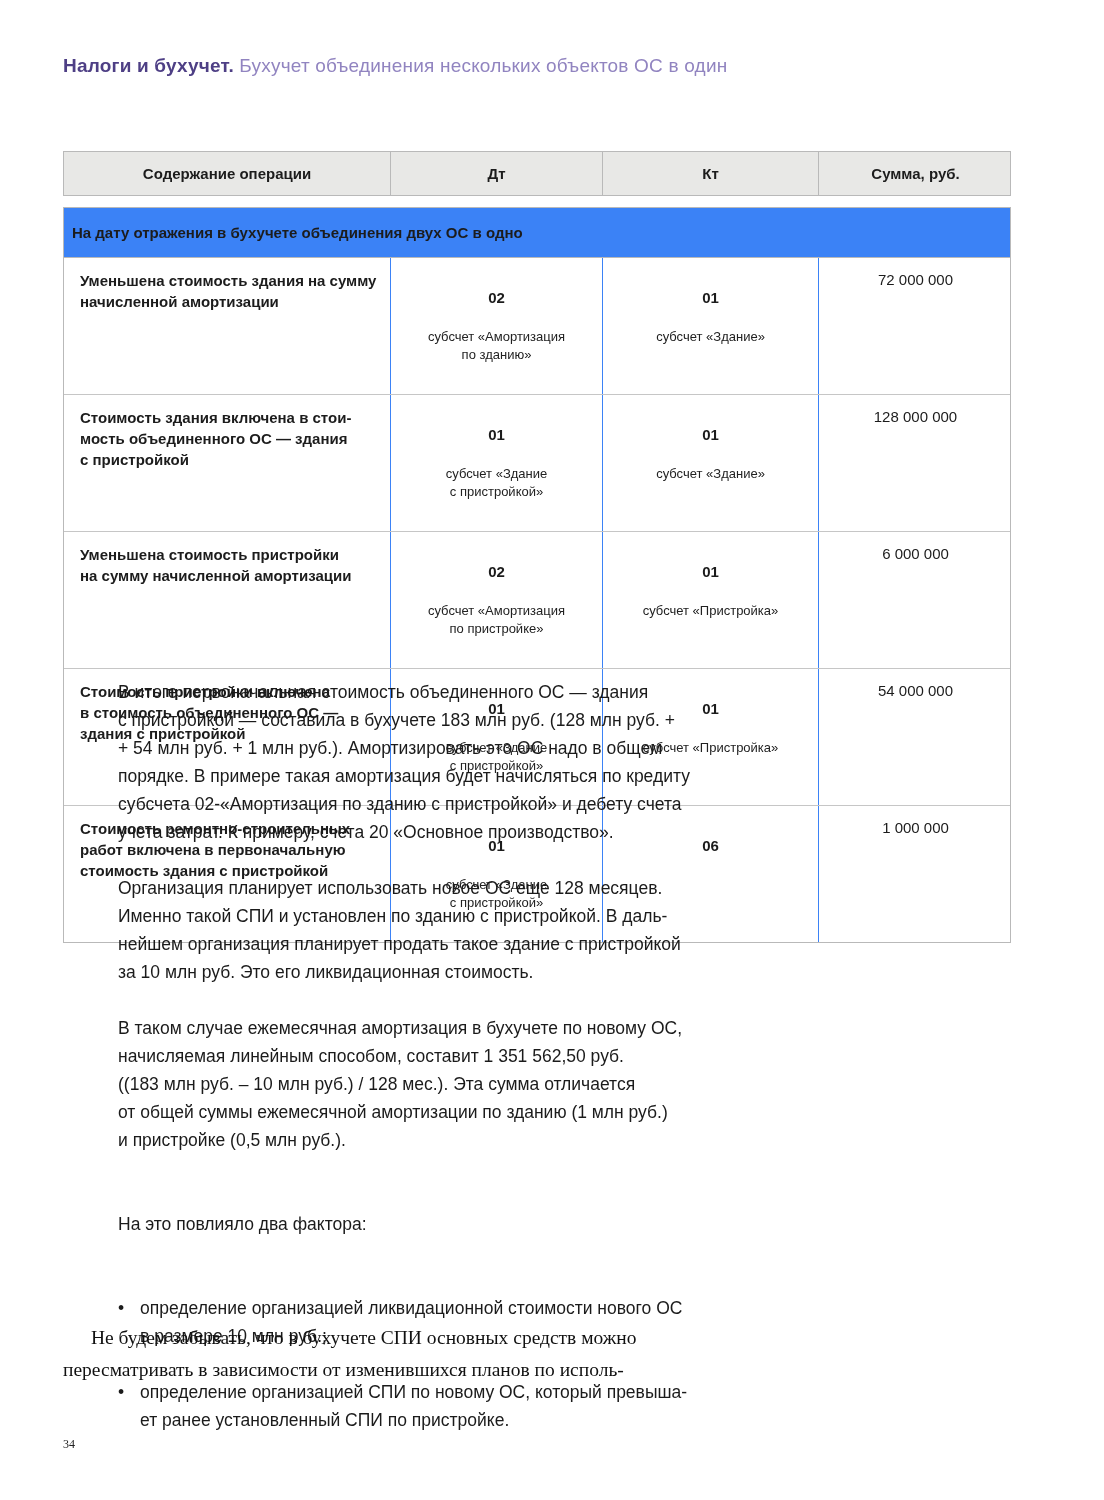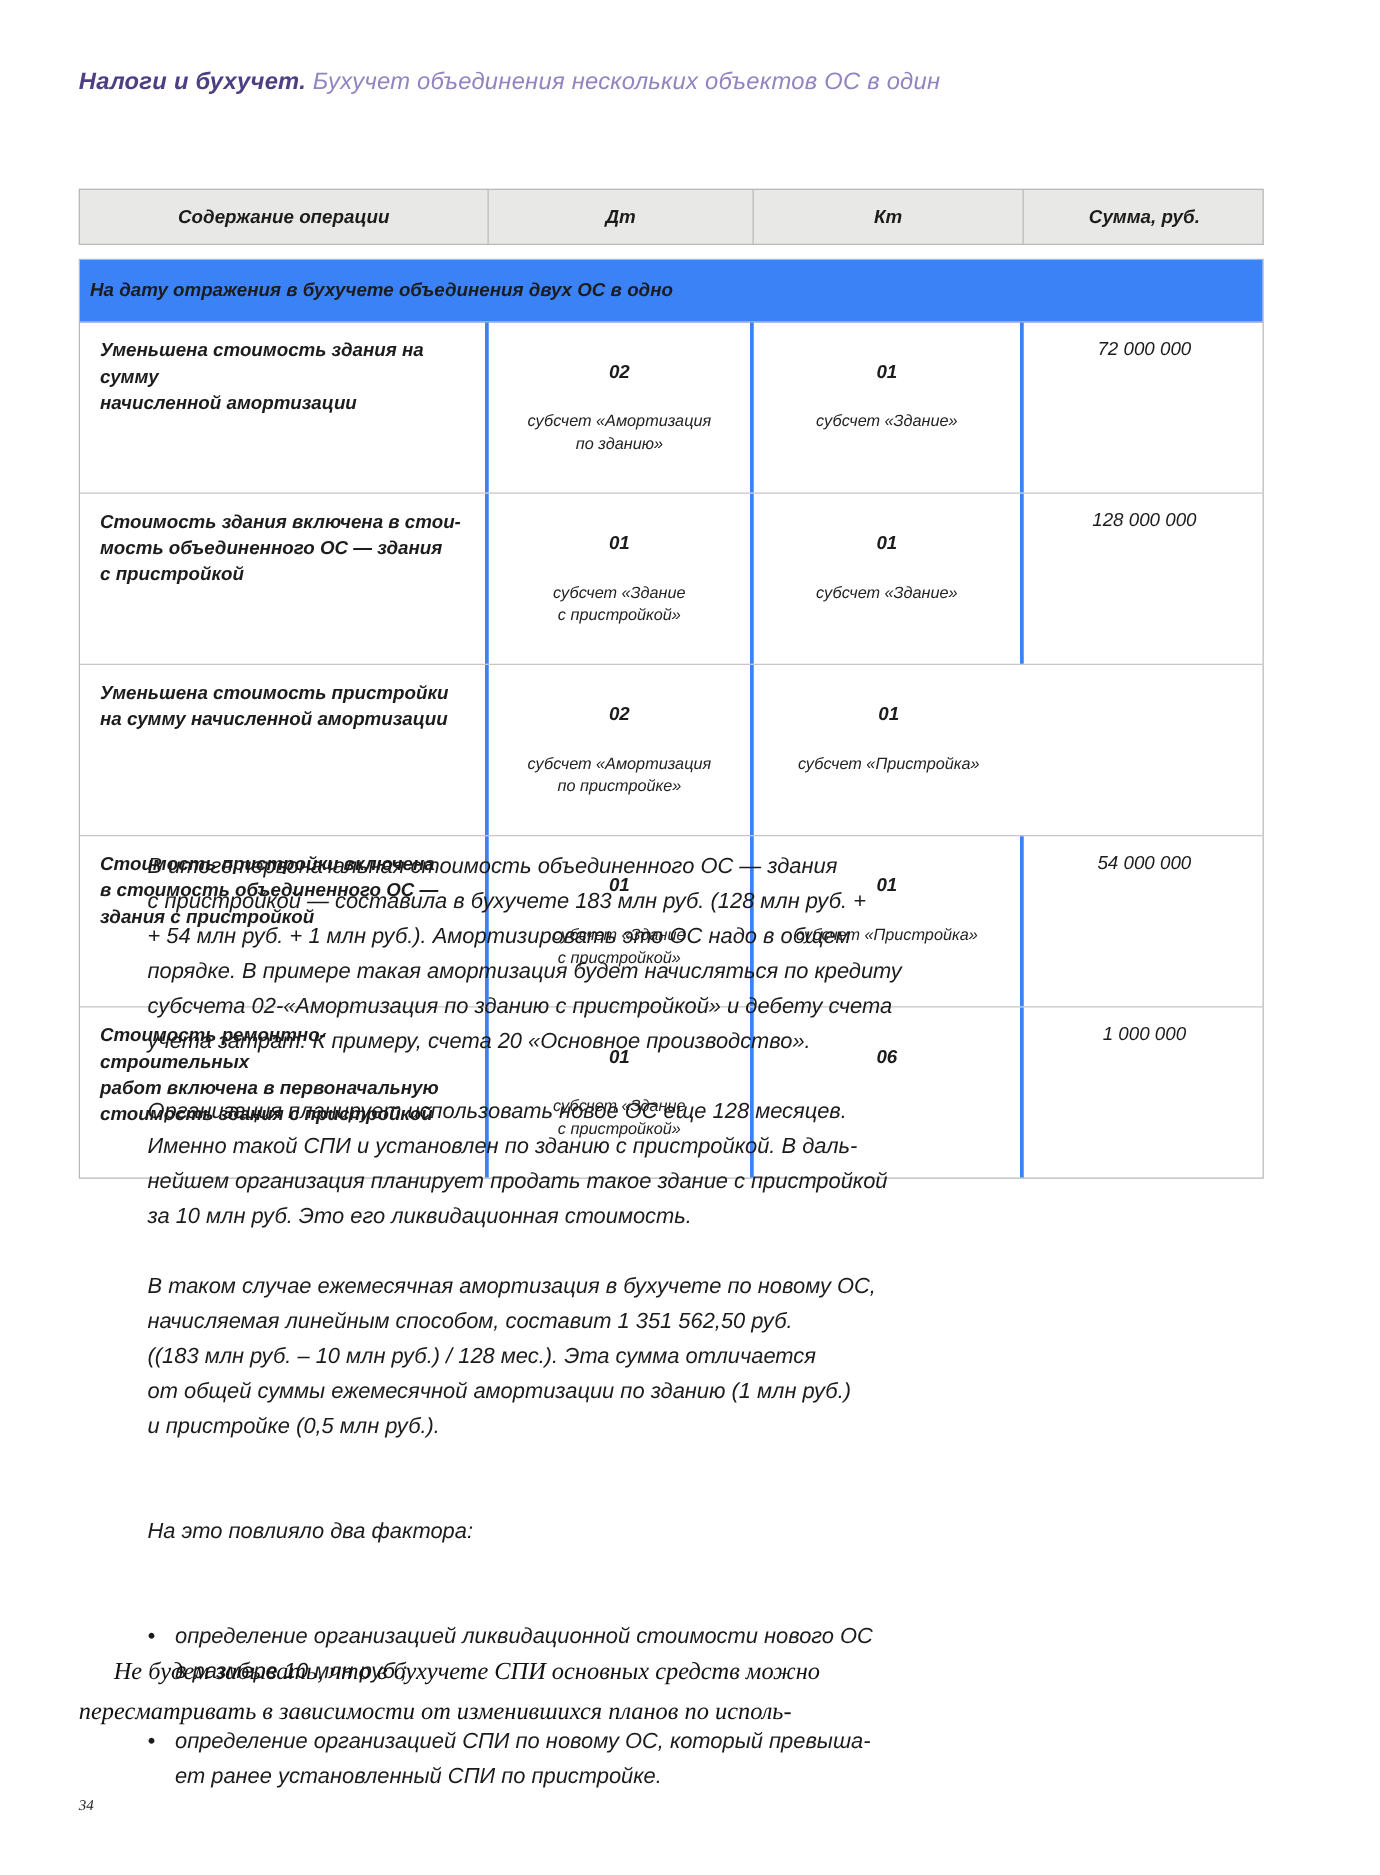--- a/index.html
+++ b/index.html
@@ -5,21 +5,20 @@
   * { margin: 0; padding: 0; box-sizing: border-box; }
   html, body { background: #ffffff; }
   .page {
     position: relative;
     width: 1104px;
     height: 1500px;
     background: #ffffff;
     font-family: "Liberation Sans", sans-serif;
     color: #1c1c1c;
     overflow: hidden;
-    font-style: italic;
   }
 
   
   .running-head {
     position: absolute;
     left: 63px; top: 55px;
     font-size: 19px;
     letter-spacing: 0.2px;
   }
   .running-head .rh-bold { font-weight: 700; color: #4e3f85; }
@@ -52,21 +51,21 @@
     background: #3b82f6;
     text-align: left;
     font-weight: 700;
     font-size: 15px;
     padding: 16px 8px;
     border-bottom: 1px solid #b9b9b9;
   }
   .body-row { border-bottom: 1px solid #c6c6c6; }
   .body-row:last-child { border-bottom: none; }
   .cell {
-    border-right: 3px solid #3b82f6;
+    border-right: 1px solid #3b82f6;
     padding: 12px 10px;
     white-space: pre-line;
   }
   .cell:last-child { border-right: none; }
   .cell-op {
     padding-left: 16px;
     font-weight: 700;
     font-size: 15px;
     line-height: 21px;
     text-align: left;
@@ -174,20 +173,21 @@
 на сумму начисленной амортизации</div>
         <div class="cell cell-acc">
           <div class="acc-num">02</div>
           <div class="acc-sub">субсчет «Амортизация
 по пристройке»</div>
         </div>
         <div class="cell cell-acc">
           <div class="acc-num">01</div>
           <div class="acc-sub">субсчет «Пристройка»</div>
         </div>
+        <div class="cell cell-sum">6 000 000</div>
       </div>
 
       <div class="body-row grid-row">
         <div class="cell cell-op">Стоимость пристройки включена
 в стоимость объединенного ОС —
 здания с пристройкой</div>
         <div class="cell cell-acc">
           <div class="acc-num">01</div>
           <div class="acc-sub">субсчет «Здание
 с пристройкой»</div>

